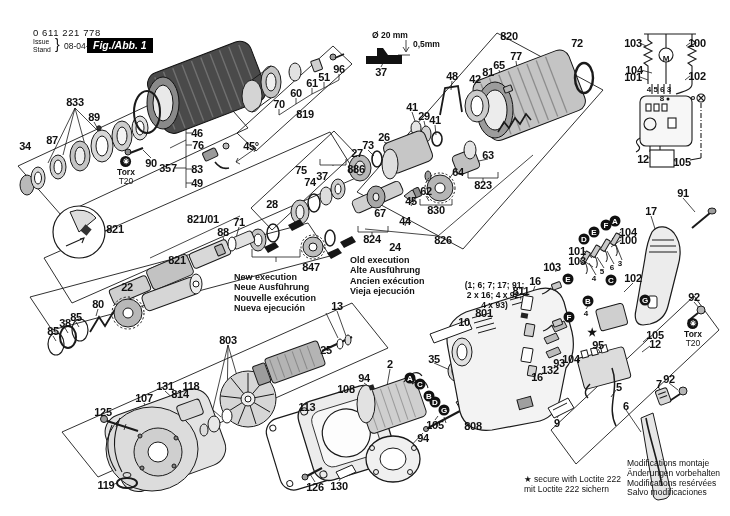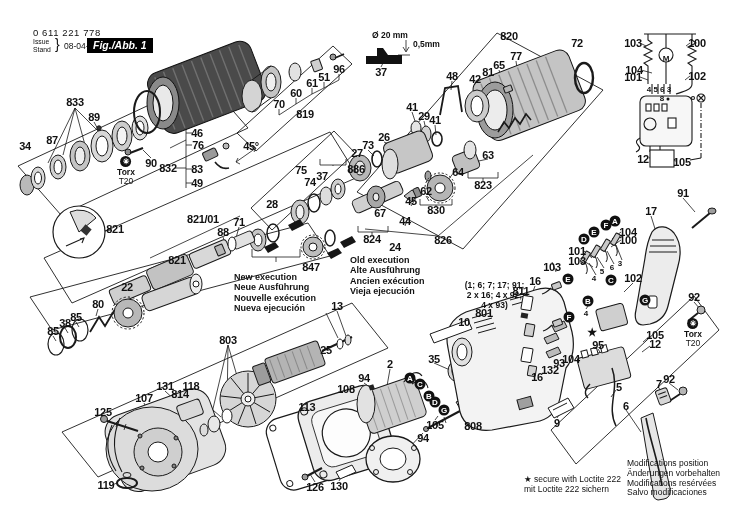--- a/index.html
+++ b/index.html
@@ -485,21 +485,21 @@
   <div class="hdr-brace">}</div>
   <div class="hdr-date">08-04-17</div>
   <div class="figbox">Fig./Abb. 1</div>
 
   <div id="label-layer">
       <div class="callout" style="left: 75px; top: 102px;">833</div>
       <div class="callout" style="left: 94px; top: 117px;">89</div>
       <div class="callout" style="left: 52px; top: 140px;">87</div>
       <div class="callout" style="left: 25px; top: 146px;">34</div>
       <div class="callout" style="left: 151px; top: 163px;">90</div>
-      <div class="callout" style="left: 168px; top: 168px;">832</div>
+      <div class="callout" style="left: 168px; top: 168px;">357</div>
       <div class="callout" style="left: 197px; top: 133px;">46</div>
       <div class="callout" style="left: 198px; top: 145px;">76</div>
       <div class="callout" style="left: 197px; top: 169px;">83</div>
       <div class="callout" style="left: 197px; top: 183px;">49</div>
       <div class="callout" style="left: 251px; top: 146px;">45°</div>
       <div class="callout" style="left: 279px; top: 104px;">70</div>
       <div class="callout" style="left: 296px; top: 93px;">60</div>
       <div class="callout" style="left: 312px; top: 83px;">61</div>
       <div class="callout" style="left: 324px; top: 77px;">51</div>
       <div class="callout" style="left: 339px; top: 69px;">96</div>
@@ -629,21 +629,21 @@
         <div>Old execution</div>
         <div>Alte Ausführung</div>
         <div>Ancien exécution</div>
         <div>Vieja ejecución</div>
       </div>
       <div class="tblock" style="left: 524px; top: 475px; font-size: 8.5px;">
         <div>★ secure with Loctite 222</div>
         <div>mit Loctite 222 sichern</div>
       </div>
       <div class="tblock" style="left: 627px; top: 459px; font-size: 8.5px;">
-        <div>Modifications position</div>
+        <div>Modifications montaje</div>
         <div>Änderungen vorbehalten</div>
         <div>Modifications resérvées</div>
         <div>Salvo modificaciones</div>
       </div>
       <div class="tblock bold center" style="left: 452px; top: 281px; font-size: 8.5px; width: 85px;">
         <div>(1; 6; 7; 17; 91;</div>
         <div>2 x 16; 4 x 92;</div>
         <div>4 x 93)</div>
       </div>
       <div class="tblock bold" style="left: 372px; top: 31px; font-size: 8.5px;">

